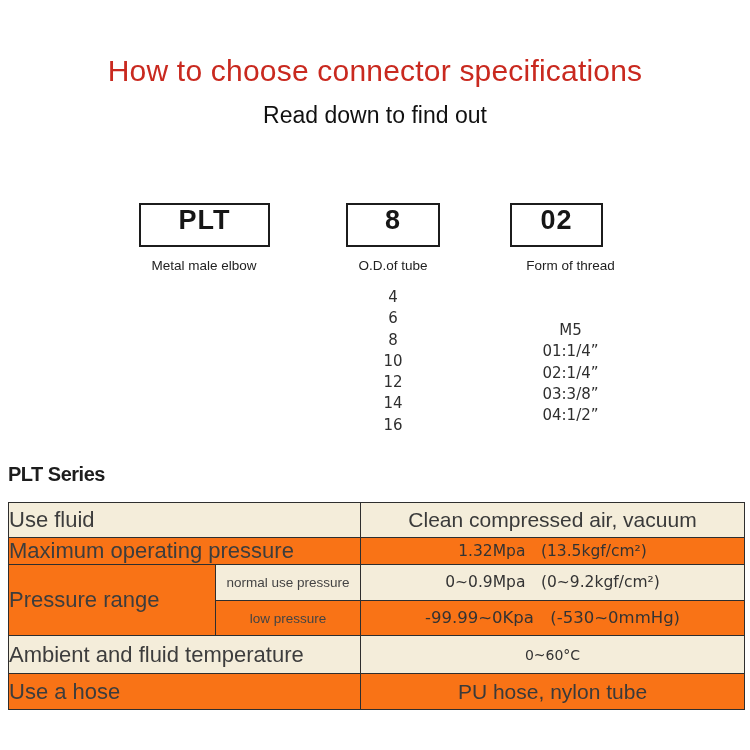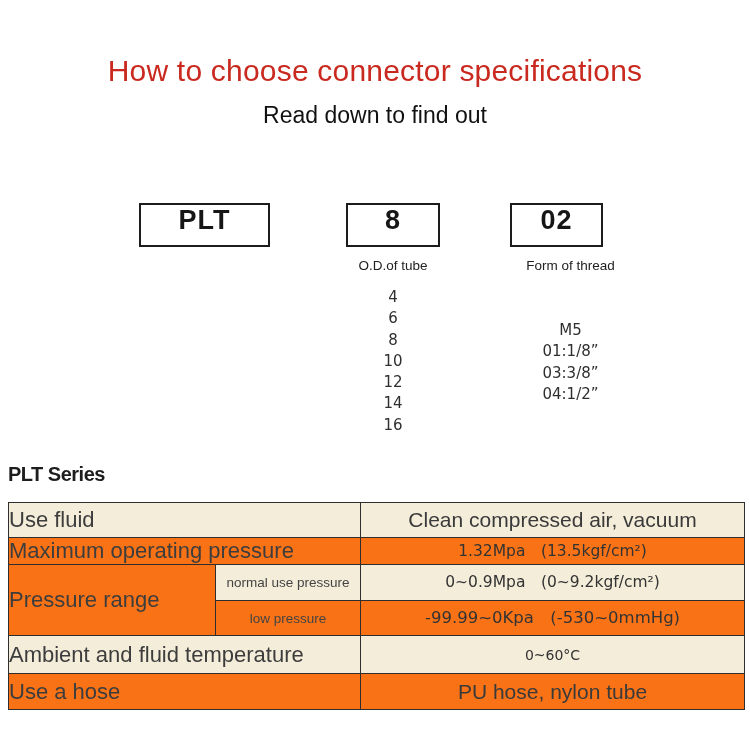--- a/index.html
+++ b/index.html
@@ -114,36 +114,38 @@
   <div class="code-box box-series">
     <span class="code-text">PLT</span>
   </div>
   <div class="code-box box-tube">
     <span class="code-text">8</span>
   </div>
   <div class="code-box box-thread">
     <span class="code-text">02</span>
   </div>
 
+  <div class="box-caption cap-series">Metal male elbow</div>
   <div class="box-caption cap-tube">O.D.of tube</div>
   <div class="box-caption cap-thread">Form of thread</div>
 
   <div class="option-list list-tube">
     <span>4</span>
     <span>6</span>
     <span>8</span>
     <span>10</span>
     <span>12</span>
     <span>14</span>
     <span>16</span>
   </div>
 
   <div class="option-list list-thread">
     <span>M5</span>
-    <span>01:1/8”</span>
+    <span>01:1/4”</span>
+    <span>02:1/4”</span>
     <span>03:3/8”</span>
     <span>04:1/2”</span>
   </div>
 
   <div class="series-heading">PLT Series</div>
 
   <table class="spec">
     <colgroup>
       <col style="width:207px">
       <col style="width:145px">

